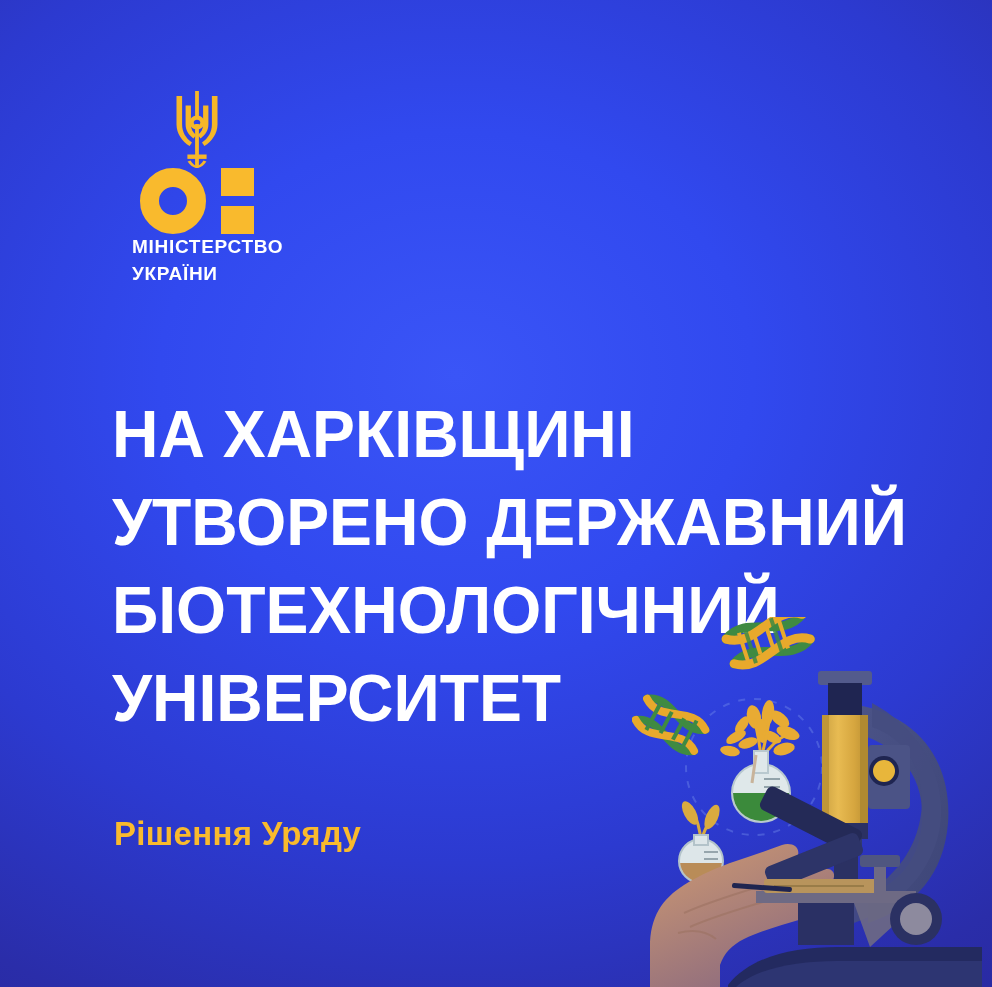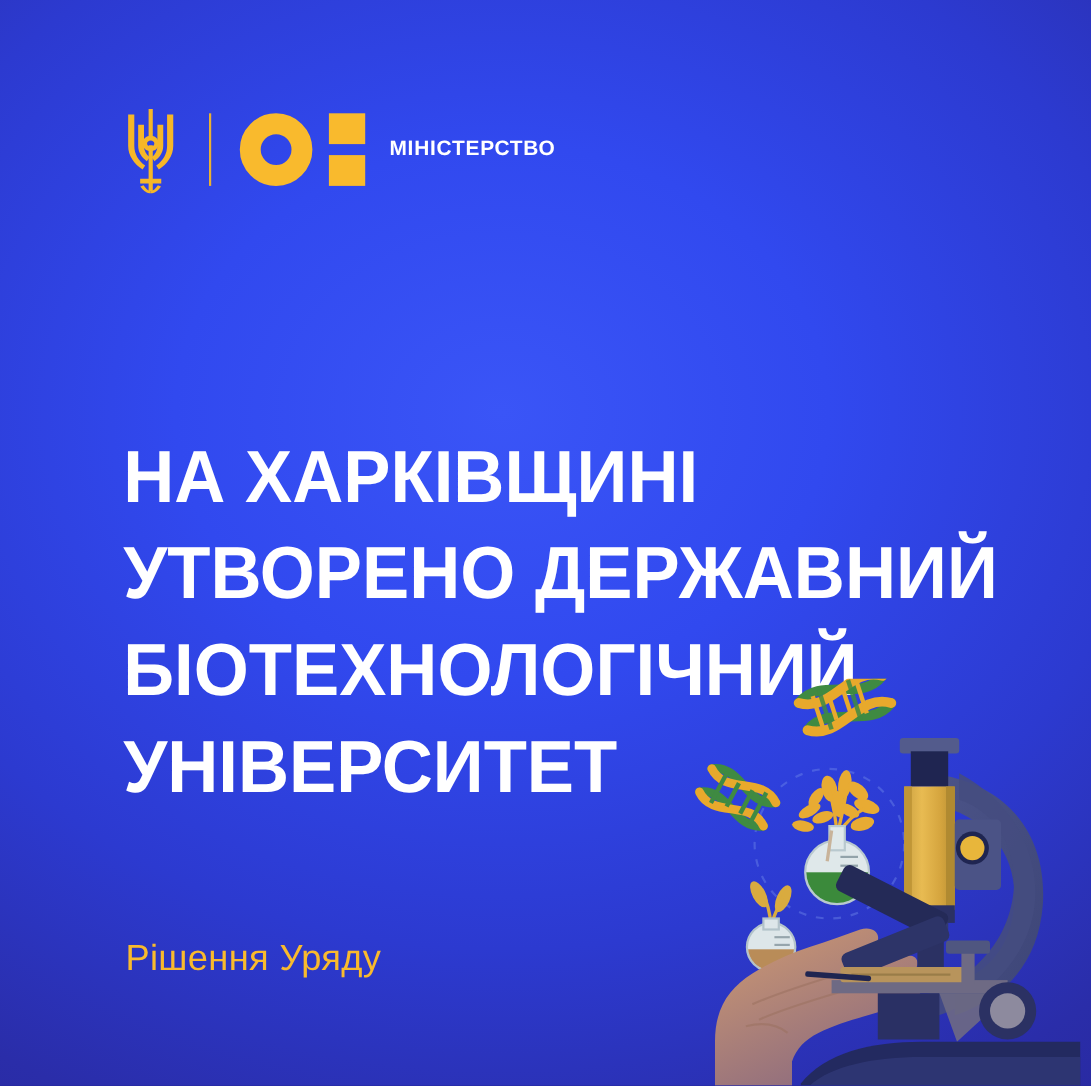--- a/index.html
+++ b/index.html
@@ -19,20 +19,21 @@
       radial-gradient(115% 95% at 46% 38%, #3a55f7 0%, #3149ef 26%, #2c3ad0 52%, #2a2da9 74%, #262290 100%);
   }
   
   #logo {
     position: absolute;
     left: 110px;
     top: 88px;
     display: flex;
     align-items: center;
     height: 96px;
+    flex-direction: column;
   }
   .tryzub {
     width: 54px;
     height: 80px;
     display: block;
   }
   .logo-divider {
     width: 2px;
     height: 66px;
     background: #f6b728;
@@ -86,23 +87,23 @@
     letter-spacing: 0px;
     text-transform: uppercase;
     transform: scaleX(.96);
     transform-origin: left top;
   }
   #headline .hl-line { display: block; white-space: nowrap; }
   
   #subtitle {
     position: absolute;
     left: 114px;
-    top: 852px;
+    top: 815px;
     color: #f9ba2d;
-    font-weight: 400;
+    font-weight: 700;
     font-size: 33px;
     letter-spacing: .3px;
     white-space: nowrap;
   }
   
   #illustration {
     position: absolute;
     right: 0;
     bottom: 0;
     width: 360px;
@@ -140,20 +141,21 @@
     <span class="mark">
       <span class="mark-o"></span>
       <span class="mark-bars">
         <span class="mark-bar"></span>
         <span class="mark-bar"></span>
       </span>
     </span>
 
     <div class="ministry-text">
       <div>МІНІСТЕРСТВО</div>
+      <div>УКРАЇНИ</div>
     </div>
   </div>
 
   <h1 id="headline">
     <span class="hl-line">НА ХАРКІВЩИНІ</span>
     <span class="hl-line">УТВОРЕНО ДЕРЖАВНИЙ</span>
     <span class="hl-line">БІОТЕХНОЛОГІЧНИЙ</span>
     <span class="hl-line">УНІВЕРСИТЕТ</span>
   </h1>
 

